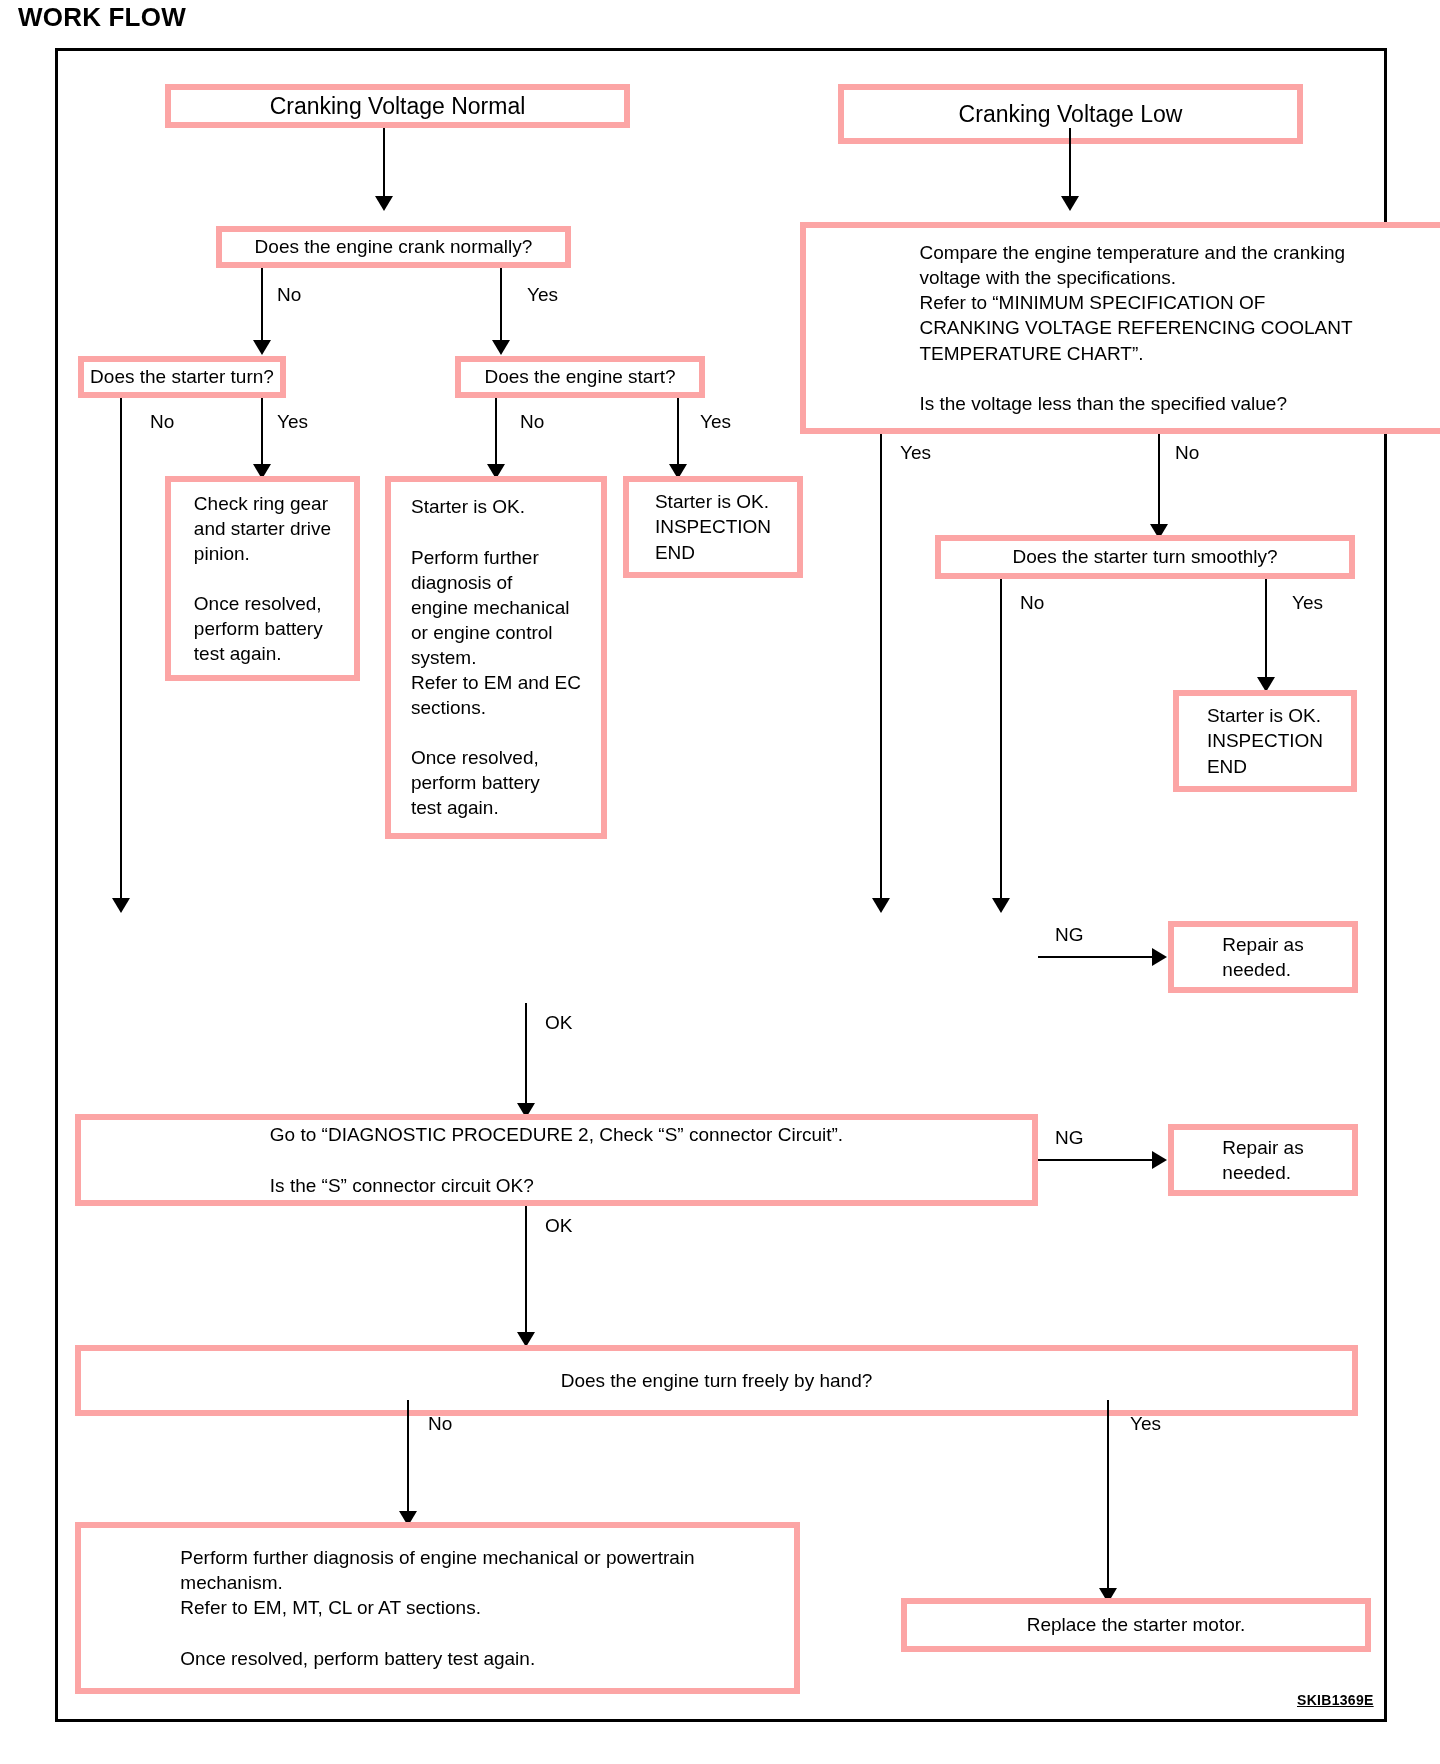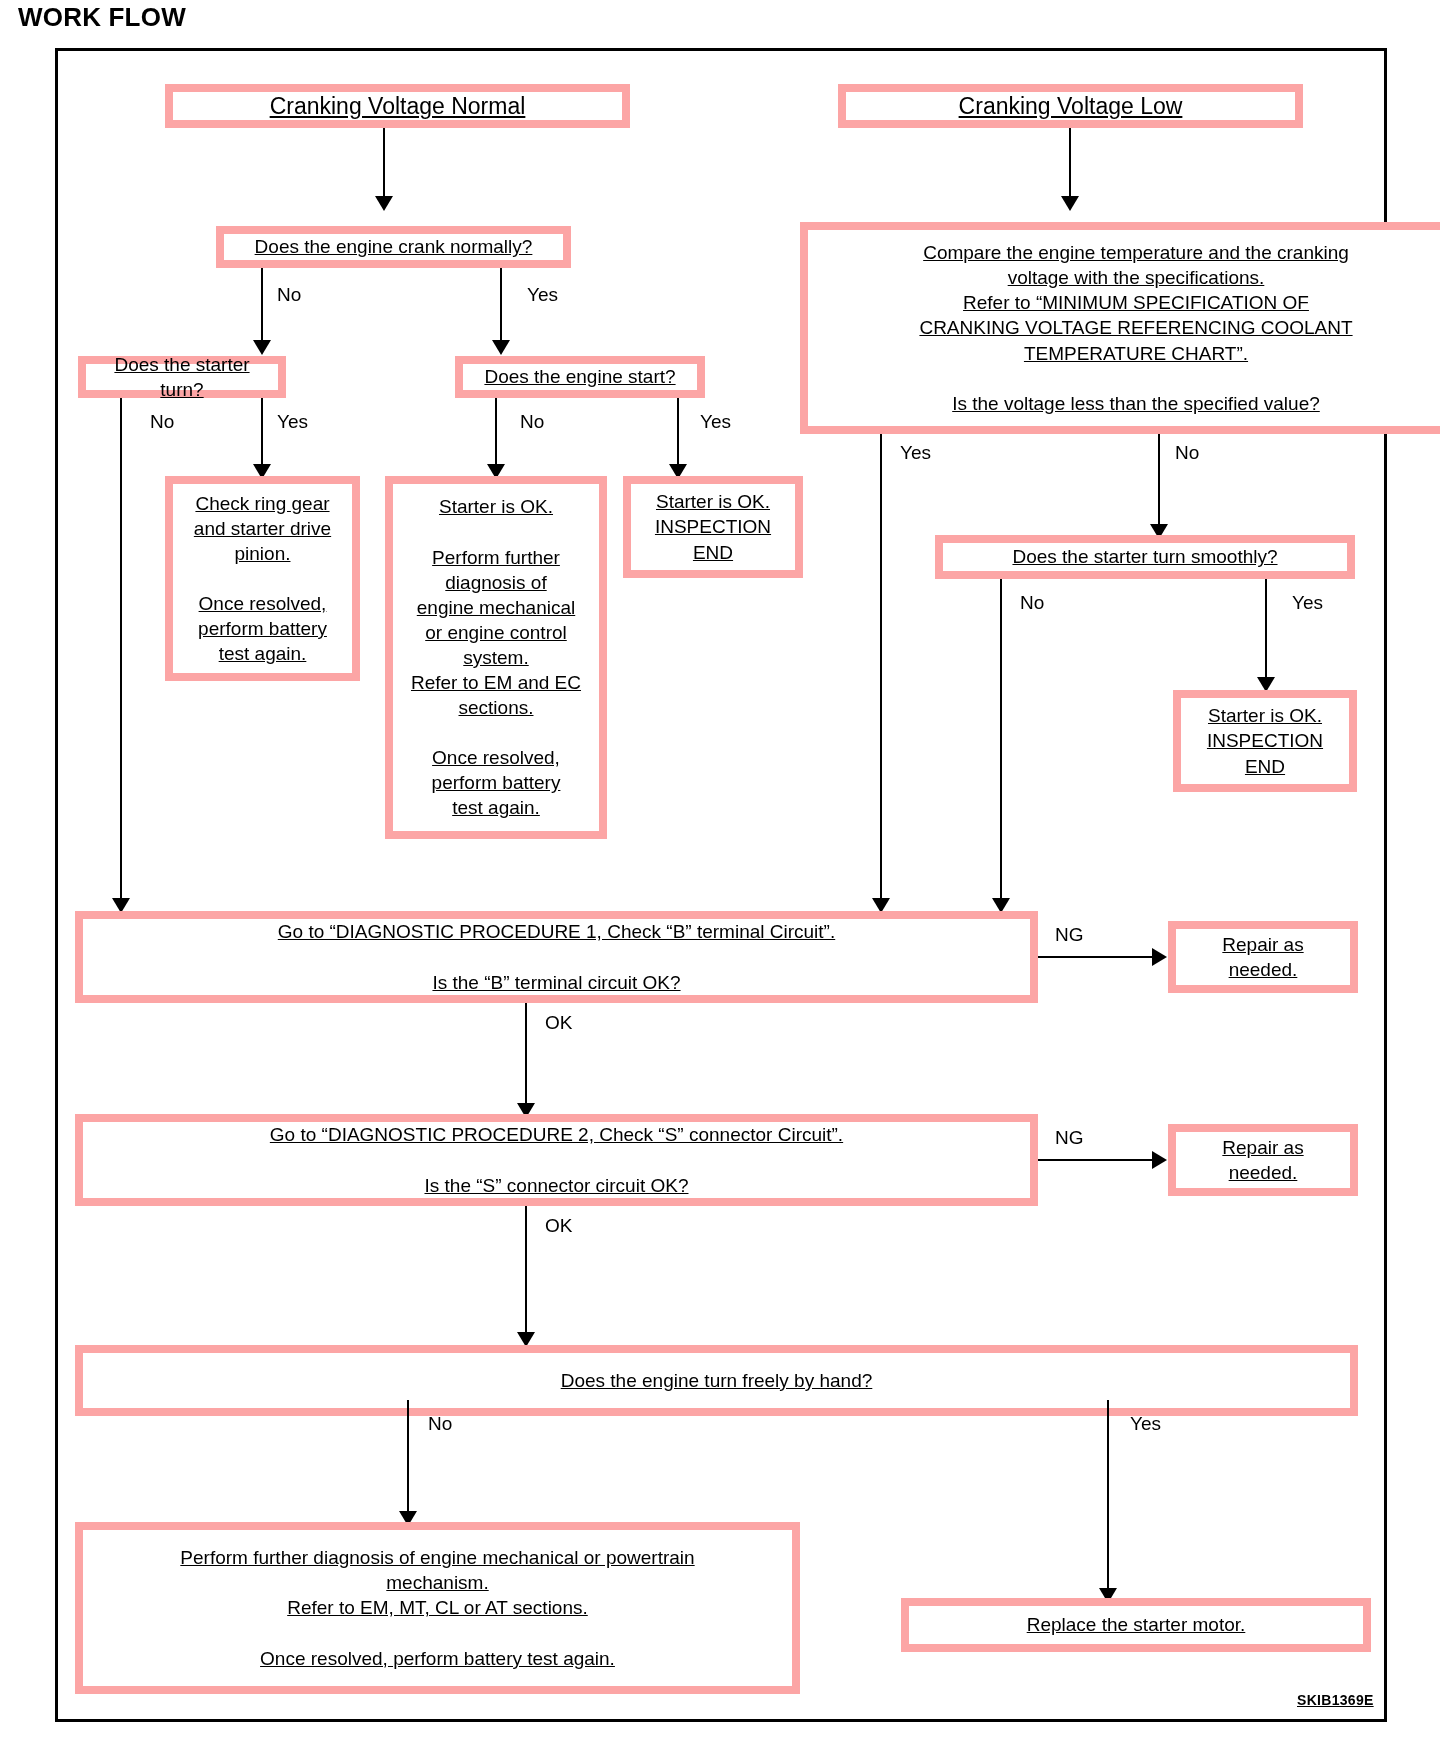--- a/index.html
+++ b/index.html
@@ -33,32 +33,30 @@
     left: 55px;
     top: 48px;
     width: 1332px;
     height: 1674px;
     border: 3px solid #000;
     box-sizing: border-box;
   }
   
   .box {
     position: absolute;
-    border: 8px solid #fca5a5;
+    border: 6px solid #fca5a5;
     background: #fff;
     box-sizing: border-box;
     display: flex;
     align-items: center;
     justify-content: center;
-    text-align: center;
     font-size: 19px;
     line-height: 1.32;
     padding: 4px 6px;
     white-space: pre-line;
-    text-decoration: underline;
   }
   .box.big  { font-size: 19px; }
   
   .vline {
     position: absolute;
     width: 2px;
     background: #000;
   }
   .hline {
     position: absolute;
@@ -100,21 +98,21 @@
 <body>
 
 <div id="page">
 
   <div class="title">WORK FLOW</div>
 
   <div class="frame"></div>
 
   <div class="box" style="left:165px; top:84px; width:465px; height:44px; font-size:23px;">Cranking Voltage Normal</div>
 
-  <div class="box" style="left:838px; top:84px; width:465px; height:44px; font-size:23px;">Cranking Voltage Low</div>
+  <div class="box" style="left:838px; top:84px; width:465px; height:60px; font-size:23px;">Cranking Voltage Low</div>
 
   <div class="vline" style="left:383px; top:128px; height:72px;"></div>
   <div class="arrow-down" style="left:375px; top:196px;"></div>
 
   <div class="vline" style="left:1069px; top:128px; height:72px;"></div>
   <div class="arrow-down" style="left:1061px; top:196px;"></div>
 
   <div class="box" style="left:216px; top:226px; width:355px; height:42px;">Does the engine crank normally?</div>
 
   <div class="box big" style="left:800px; top:222px; width:672px; height:212px; padding:10px 8px;">Compare the engine temperature and the cranking
@@ -194,23 +192,20 @@
   <div class="edge-label" style="left:1020px; top:593px;">No</div>
 
   <div class="vline" style="left:1265px; top:579px; height:104px;"></div>
   <div class="arrow-down" style="left:1257px; top:677px;"></div>
   <div class="edge-label" style="left:1292px; top:593px;">Yes</div>
 
   <div class="box" style="left:1173px; top:690px; width:184px; height:102px;">Starter is OK.
 INSPECTION
 END</div>
 
-  <div class="box" style="left:75px; top:911px; width:963px; height:92px; padding:10px;">Go to “DIAGNOSTIC PROCEDURE 1, Check “B” terminal Circuit”.
-
-Is the “B” terminal circuit OK?</div>
 
   <div class="hline" style="left:1038px; top:956px; width:120px;"></div>
   <div class="arrow-right" style="left:1152px; top:948px;"></div>
   <div class="edge-label" style="left:1055px; top:925px;">NG</div>
   <div class="box" style="left:1168px; top:921px; width:190px; height:72px;">Repair as
 needed.</div>
 
   <div class="vline" style="left:525px; top:1003px; height:106px;"></div>
   <div class="arrow-down" style="left:517px; top:1103px;"></div>
   <div class="edge-label" style="left:545px; top:1013px;">OK</div>

